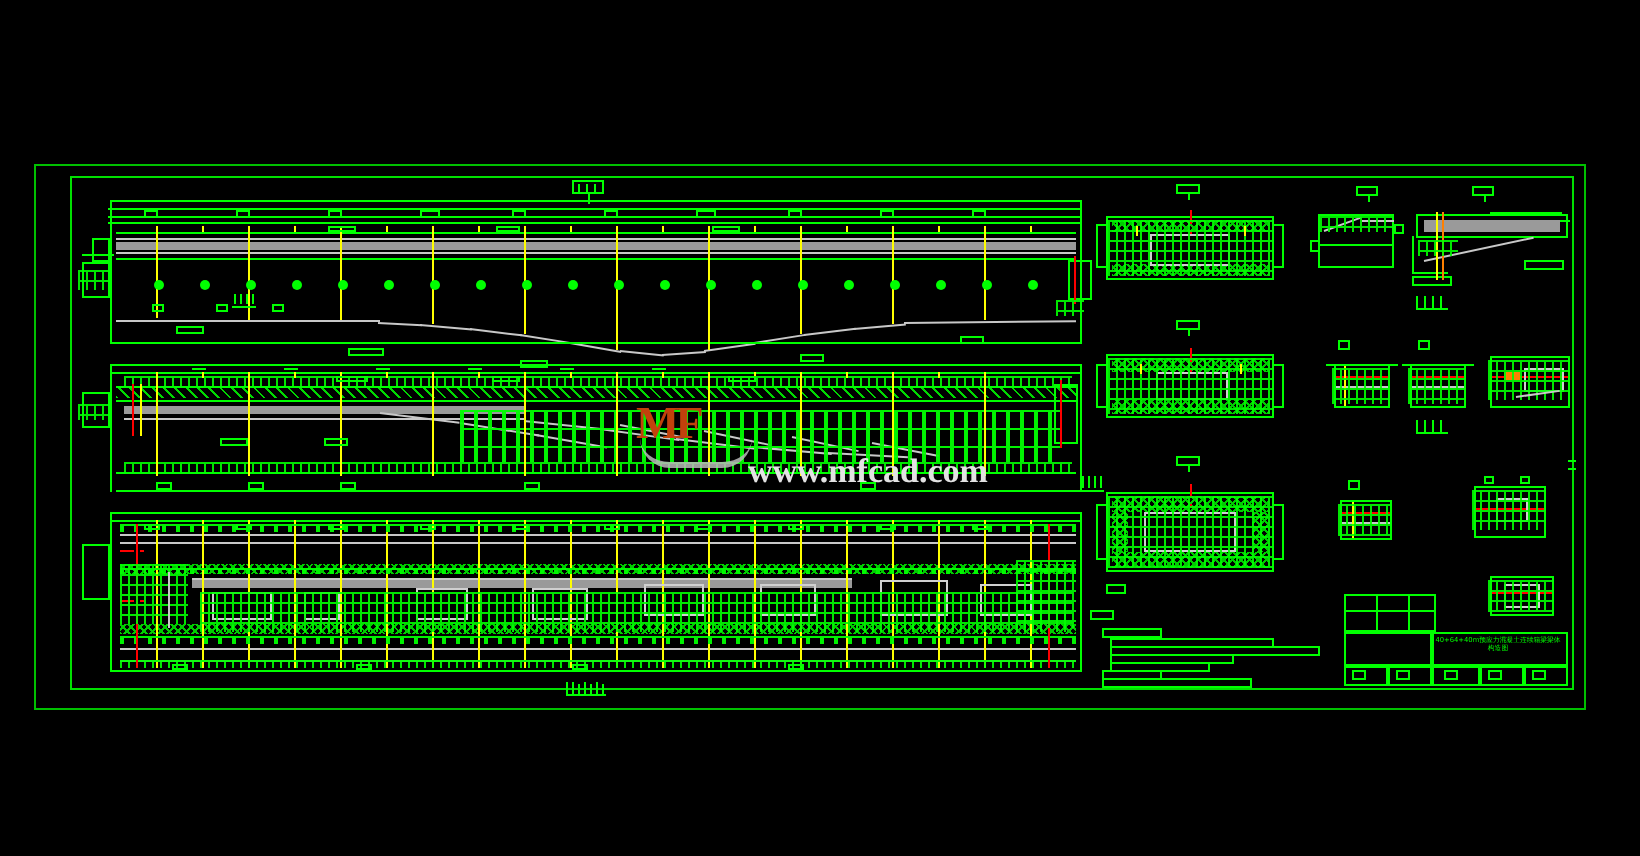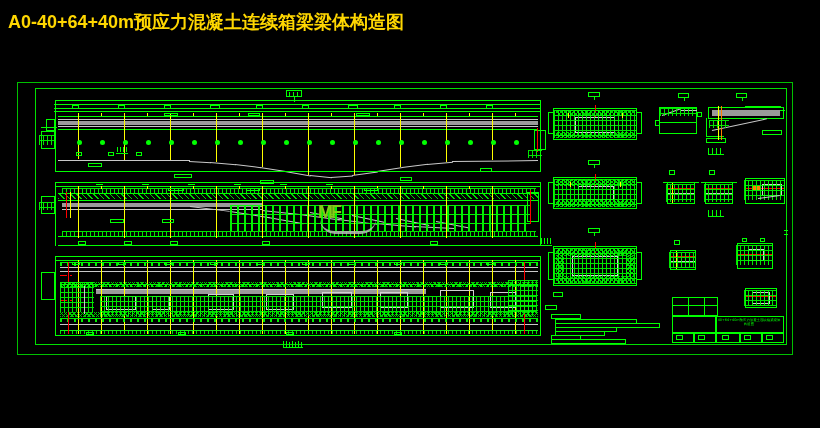--- a/index.html
+++ b/index.html
@@ -86,22 +86,22 @@
   .marker .mbox{position:absolute;left:0;top:0;width:100%;height:60%;border:1px solid #00ff00;box-sizing:border-box;}
   .marker .mstem{position:absolute;left:50%;top:60%;width:1px;height:40%;background:#00ff00;}
 
   
   #watermark{
     position:absolute;left:318px;top:196px;width:186px;height:48px;
     pointer-events:none;
   }
   #wm-mark{
     position:absolute;left:0;top:0;width:62px;height:32px;
-    color:#84cc16;font-size:18px;font-weight:bold;
-    font-family:Liberation Sans, sans-serif;line-height:32px;
+    color:#c2410c;font-size:23px;font-weight:bold;
+    font-family:Liberation Serif, serif;line-height:32px;
     letter-spacing:-2px;
   }
   #wm-mark:after{
     content:"";position:absolute;left:2px;top:23px;width:56px;height:12px;
     border-bottom:3px solid #b9b9b9;border-radius:0 0 40px 40px;
     opacity:.85;
   }
   #wm-cn{
     position:absolute;left:62px;top:-2px;
     font-family:"DejaVu Sans",sans-serif;
@@ -124,21 +124,20 @@
     line-height:4.4px;text-align:center;white-space:normal;
   }
   
   .noteline{position:absolute;border:1px solid #00ff00;box-sizing:border-box;height:5px;}
 </style>
 </head>
 <body>
 
 <div id="stage">
 
-  <div id="title">A0-40+64+40m预应力混凝土连续箱梁梁体构造图</div>
 
   <div class="frame" id="frame-outer"></div>
   <div class="frame" id="frame-inner"></div>
 
   <div>
 
     <div class="lng" style="left:54px;top:108px;width:486px;height:1px;"></div>
     <div class="lng" style="left:54px;top:111px;width:486px;height:1px;"></div>
     <div class="lng" style="left:54px;top:104px;width:486px;height:1px;"></div>
 
@@ -638,15 +637,16 @@
     <div id="tb-text">40+64+40m预应力混凝土连续箱梁梁体构造图</div>
   </div>
 
   <div class="box" style="left:672px;top:297px;width:46px;height:19px;"></div>
   <div class="ln" style="left:672px;top:305px;width:46px;height:1px;"></div>
   <div class="ln" style="left:688px;top:297px;width:1px;height:19px;"></div>
   <div class="ln" style="left:704px;top:297px;width:1px;height:19px;"></div>
 
   <div id="watermark">
     <div id="wm-mark">MF</div>
+    <div id="wm-url">www.mfcad.com</div>
   </div>
 
 </div>
 
 </body></html>

